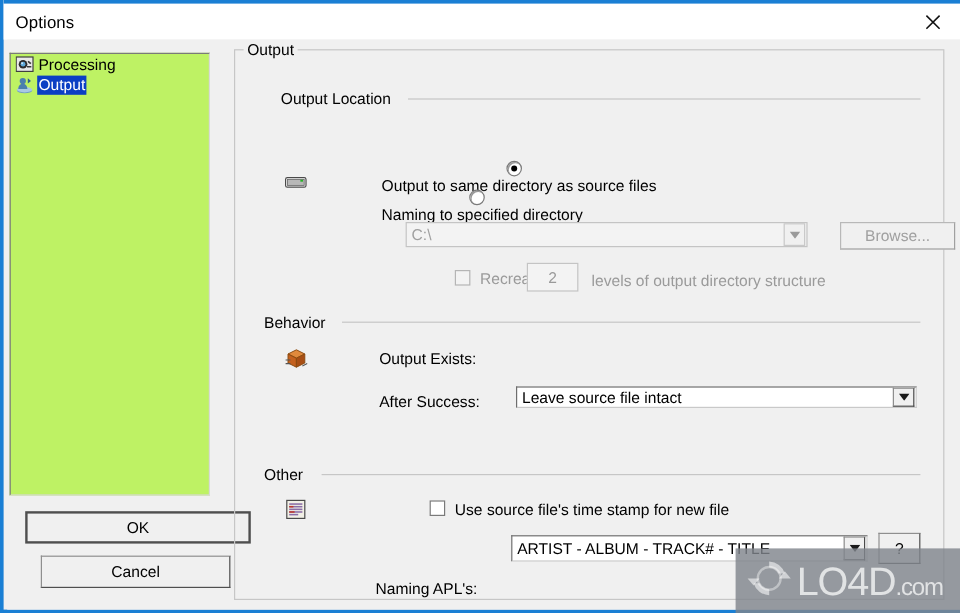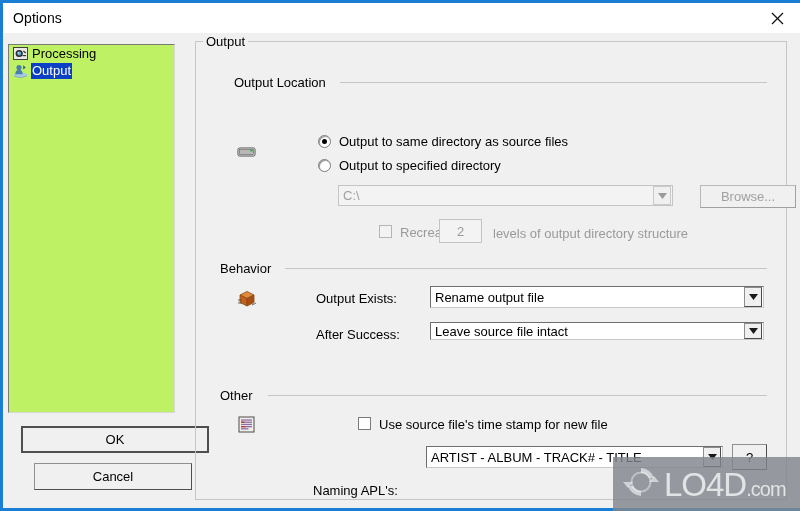--- a/index.html
+++ b/index.html
@@ -174,20 +174,21 @@
     width: 20px; height: 20px;
   }
 
   
   .radio-row {
     position: absolute;
     display: flex;
     align-items: center;
     font-size: 13px;
     color: #000;
+    flex-direction: column;
   }
   .radio {
     width: 13px; height: 13px;
     border-radius: 50%;
     box-sizing: border-box;
     border: 1px solid #7a7a7a;
     background: #ffffff;
     margin-right: 8px;
     position: relative;
     flex: 0 0 13px;
@@ -399,21 +400,21 @@
       </svg>
     </span>
 
     <div class="radio-row" style="left:312px; top:101px;">
       <span class="radio checked"></span>
       <span>Output to same directory as source files</span>
     </div>
 
     <div class="radio-row" style="left:312px; top:125px;">
       <span class="radio"></span>
-      <span>Output to specified directory</span>
+      <span>Naming to specified directory</span>
     </div>
 
     <div class="combo disabled" style="left:332px; top:152px; width:335px; height:21px;">
       <span class="combo-text">C:\</span>
       <span class="combo-arrow">
         <svg width="9" height="6" viewBox="0 0 9 6">
           <polygon points="0,0 9,0 4.5,6" fill="#9a9a9a"></polygon>
         </svg>
       </span>
     </div>
@@ -436,28 +437,20 @@
       <svg width="20" height="20" viewBox="0 0 20 20">
         <polygon points="3,6 10,2.5 17,6 10,9.5" fill="#e08a3c" stroke="#8a4a10" stroke-width="0.8"></polygon>
         <polygon points="3,6 10,9.5 10,17 3,13.5" fill="#c4611e" stroke="#8a4a10" stroke-width="0.8"></polygon>
         <polygon points="17,6 10,9.5 10,17 17,13.5" fill="#a84e14" stroke="#8a4a10" stroke-width="0.8"></polygon>
         <path d="M1 11 l4 0 M1 14 l4 0" stroke="#555" stroke-width="0.9"></path>
         <path d="M15 16 l4 -2" stroke="#555" stroke-width="0.9"></path>
       </svg>
     </span>
 
     <div class="label" style="left:310px; top:258px;">Output Exists:</div>
-    <div class="combo" style="left:424px; top:253px; width:334px; height:22px;">
-      <span class="combo-text">Rename output file</span>
-      <span class="combo-arrow">
-        <svg width="9" height="6" viewBox="0 0 9 6">
-          <polygon points="0,0 9,0 4.5,6" fill="#1a1a1a"></polygon>
-        </svg>
-      </span>
-    </div>
 
     <div class="label" style="left:310px; top:294px;">After Success:</div>
     <div class="combo" style="left:424px; top:289px; width:334px; height:18px;">
       <span class="combo-text">Leave source file intact</span>
       <span class="combo-arrow">
         <svg width="9" height="6" viewBox="0 0 9 6">
           <polygon points="0,0 9,0 4.5,6" fill="#1a1a1a"></polygon>
         </svg>
       </span>
     </div>

